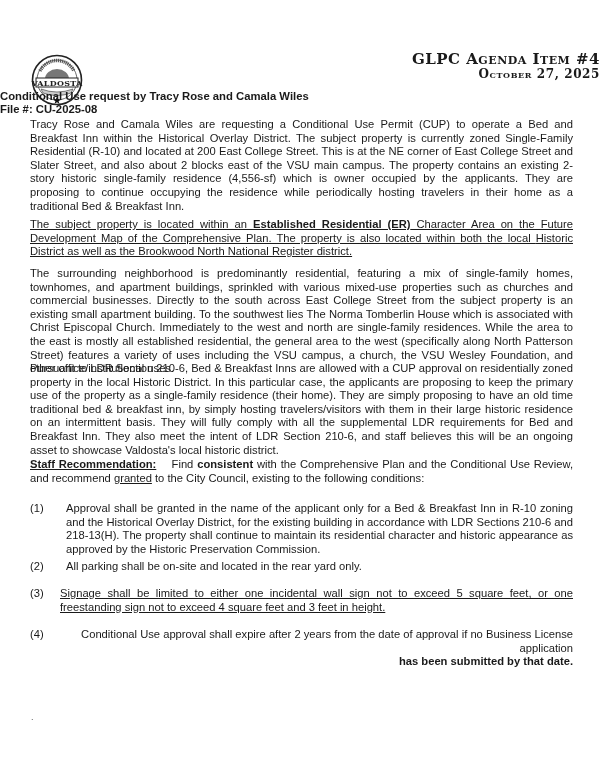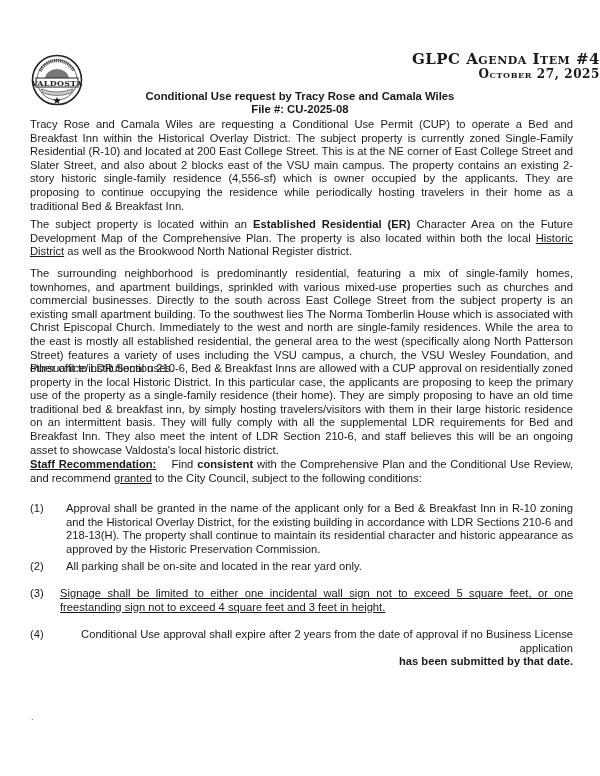--- a/index.html
+++ b/index.html
@@ -2,25 +2,25 @@
 <html><head>
   <meta charset="utf-8">
   <style>
     html, body { margin: 0; padding: 0; background: #ffffff; }
     body { width: 600px; height: 776px; position: relative; overflow: hidden; color: #1a1a1a; }
     .page { position: absolute; left: 0; top: 0; width: 600px; height: 776px; }
     .logo { position: absolute; left: 31px; top: 54px; width: 52px; height: 52px; }
     .header { position: absolute; left: 0; right: 0; top: 51px; text-align: right; font-family: "DejaVu Serif", "Liberation Serif", serif; font-weight: bold; }
     .header .title { font-size: 15px; letter-spacing: 0.5px; font-variant: small-caps; line-height: 17px; }
     .header .date { font-size: 12px; font-variant: small-caps; letter-spacing: 0.6px; line-height: 13px; margin-top: 0px; }
-    .subject { position: absolute; left: 0; right: 0; top: 90px; text-align: center; font-family: "Liberation Sans", sans-serif; font-weight: bold; font-size: 11.3px; line-height: 13px; }
+    .subject { position: absolute; left: 0; right: 0; top: 90px; font-family: "Liberation Sans", sans-serif; font-weight: bold; font-size: 11.3px; line-height: 13px; }
     .body { position: absolute; left: 30px; width: 543px; font-family: "Liberation Sans", sans-serif; font-size: 11.2px; line-height: 13.6px; text-align: justify; }
     .body p { margin: 0; }
     .p1 { top: 118px; }
-    .p2 { top: 218px; }
+    .p2 { top: 218px; text-decoration: underline; }
     .p3 { top: 267px; }
     .p4 { top: 362px; }
     .p5 { top: 458px; }
     .cond { position: absolute; left: 30px; width: 543px; font-family: "Liberation Sans", sans-serif; font-size: 11.2px; line-height: 13.6px; }
     .cond .num { position: absolute; left: 0; top: 0; }
     .cond .txt { margin-left: 36px; text-align: justify; }
     .c1 { top: 502px; }
     .c2 { top: 560px; }
     .c3 { top: 587px; }
     .c4 { top: 628px; }
@@ -67,21 +67,21 @@
 
   <div class="body p3">
     <p>The surrounding neighborhood is predominantly residential, featuring a mix of single-family homes, townhomes, and apartment buildings, sprinkled with various mixed-use properties such as churches and commercial businesses.  Directly to the south across East College Street from the subject property is an existing small apartment building.  To the southwest lies The Norma Tomberlin House which is associated with Christ Episcopal Church.  Immediately to the west and north are single-family residences.  While the area to the east is mostly all established residential, the general area to the west (specifically along North Patterson Street) features a variety of uses including the VSU campus, a church, the VSU Wesley Foundation, and other office/institutional uses.</p>
   </div>
 
   <div class="body p4">
     <p>Pursuant to LDR Section 210-6, Bed &amp; Breakfast Inns are allowed with a CUP approval on residentially zoned property in the local Historic District.  In this particular case, the applicants are proposing to keep the primary use of the property as a single-family residence (their home).  They are simply proposing to have an old time traditional bed &amp; breakfast inn, by simply hosting travelers/visitors with them in their large historic residence on an intermittent basis.  They will fully comply with all the supplemental LDR requirements for Bed and Breakfast Inn.  They also meet the intent of LDR Section 210-6, and staff believes this will be an ongoing asset to showcase Valdosta's local historic district.</p>
   </div>
 
   <div class="body p5">
-    <p style="white-space: pre-wrap;"><b><u>Staff Recommendation:</u></b><span>    Find </span><b class="strong">consistent</b><span> with the Comprehensive Plan and the Conditional Use Review, and recommend </span><u>granted</u><span> to the City Council, subject to the following conditions:</span></p>
+    <p style="white-space: pre-wrap;"><b><u>Staff Recommendation:</u></b><span>    Find </span><b class="strong">consistent</b><span> with the Comprehensive Plan and the Conditional Use Review, and recommend </span><u>granted</u><span> to the City Council, existing to the following conditions:</span></p>
   </div>
 
   <div class="cond c1">
     <span class="num">(1)</span>
     <div class="txt">Approval shall be granted in the name of the applicant only for a Bed &amp; Breakfast Inn in R-10 zoning and the Historical Overlay District, for the existing building in accordance with LDR Sections 210-6 and 218-13(H). The property shall continue to maintain its residential character and historic appearance as approved by the Historic Preservation Commission.</div>
   </div>
 
   <div class="cond c2">
     <span class="num">(2)</span>
     <div class="txt">All parking shall be on-site and located in the rear yard only.</div>

